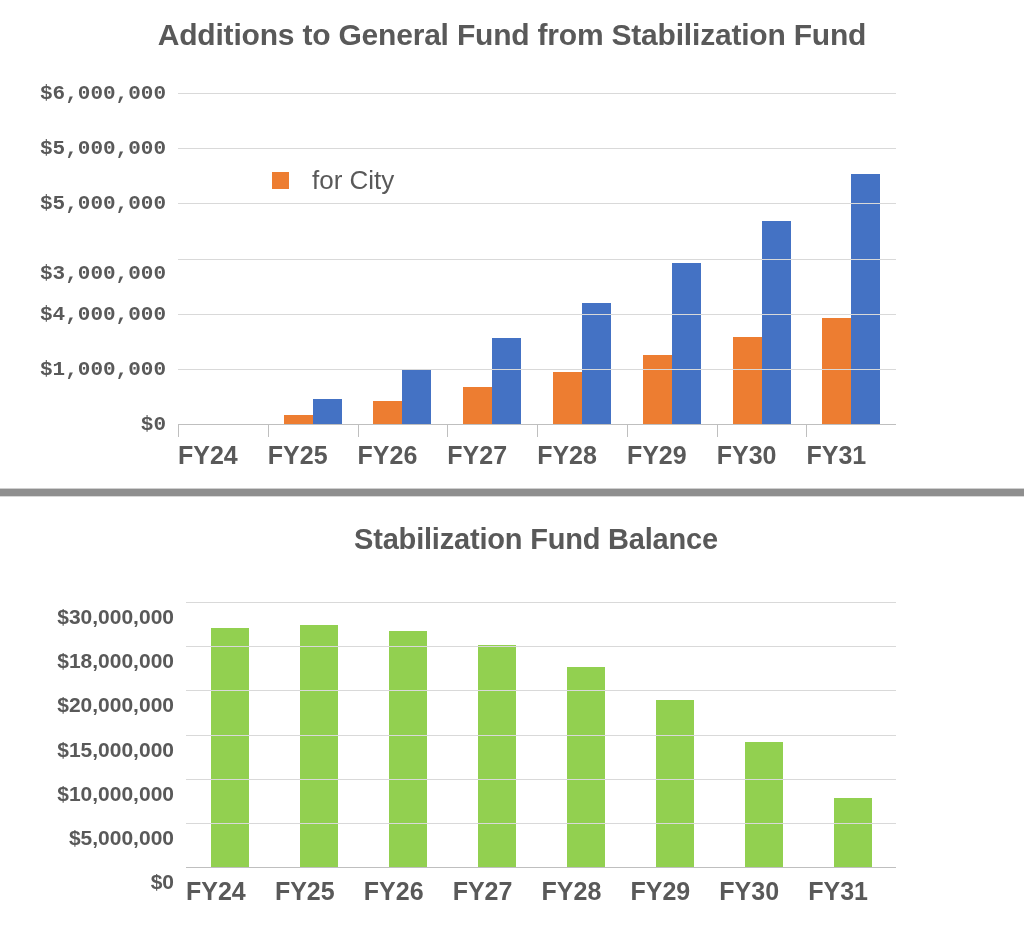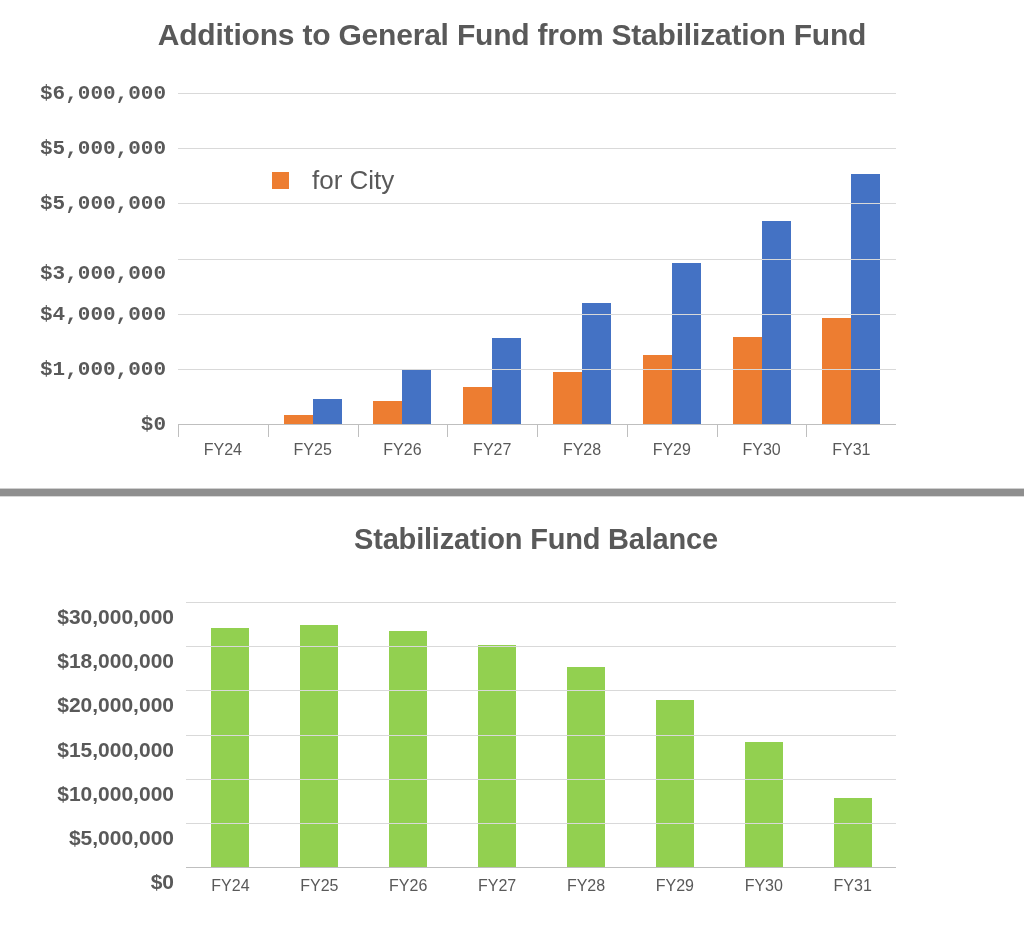--- a/index.html
+++ b/index.html
@@ -107,24 +107,24 @@
 
   
   .catrow {
     position: absolute;
     display: flex;
   }
   #cats-top    { left: 178px; top: 441px; width: 808px; }
   #cats-bottom { left: 186px; top: 380px; width: 800px; }
   .catrow .cat {
     flex: 1 1 0;
-    text-align: center;
+    text-align: left;
     color: #595959;
-    font-weight: normal;
-    font-size: 16px;
+    font-weight: bold;
+    font-size: 25px;
     white-space: nowrap;
   }
 
   
   .bars {
     position: absolute;
     left: 0;
     top: 0;
     width: 100%;
     height: 100%;

